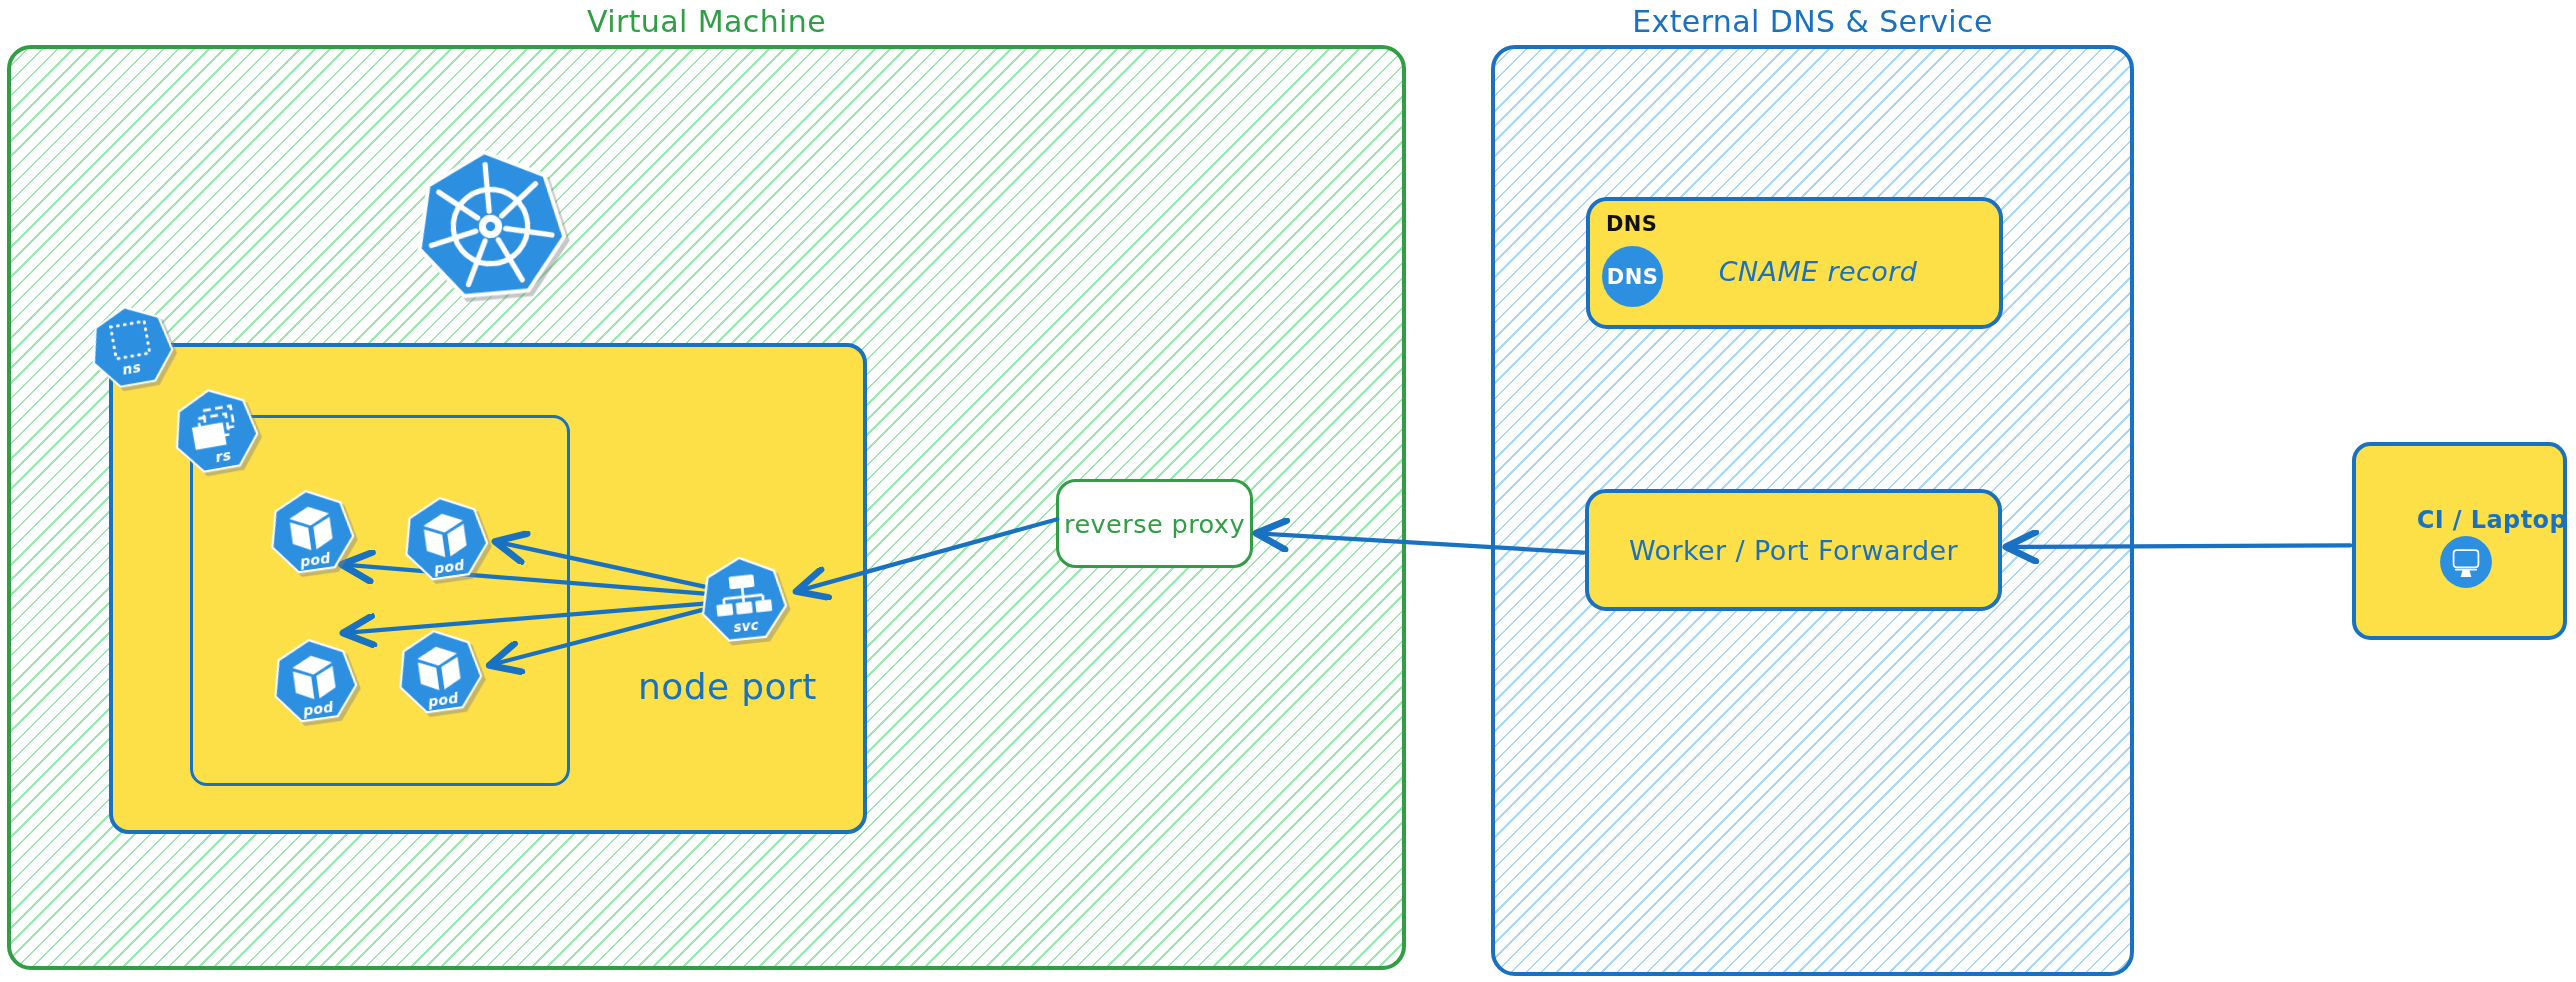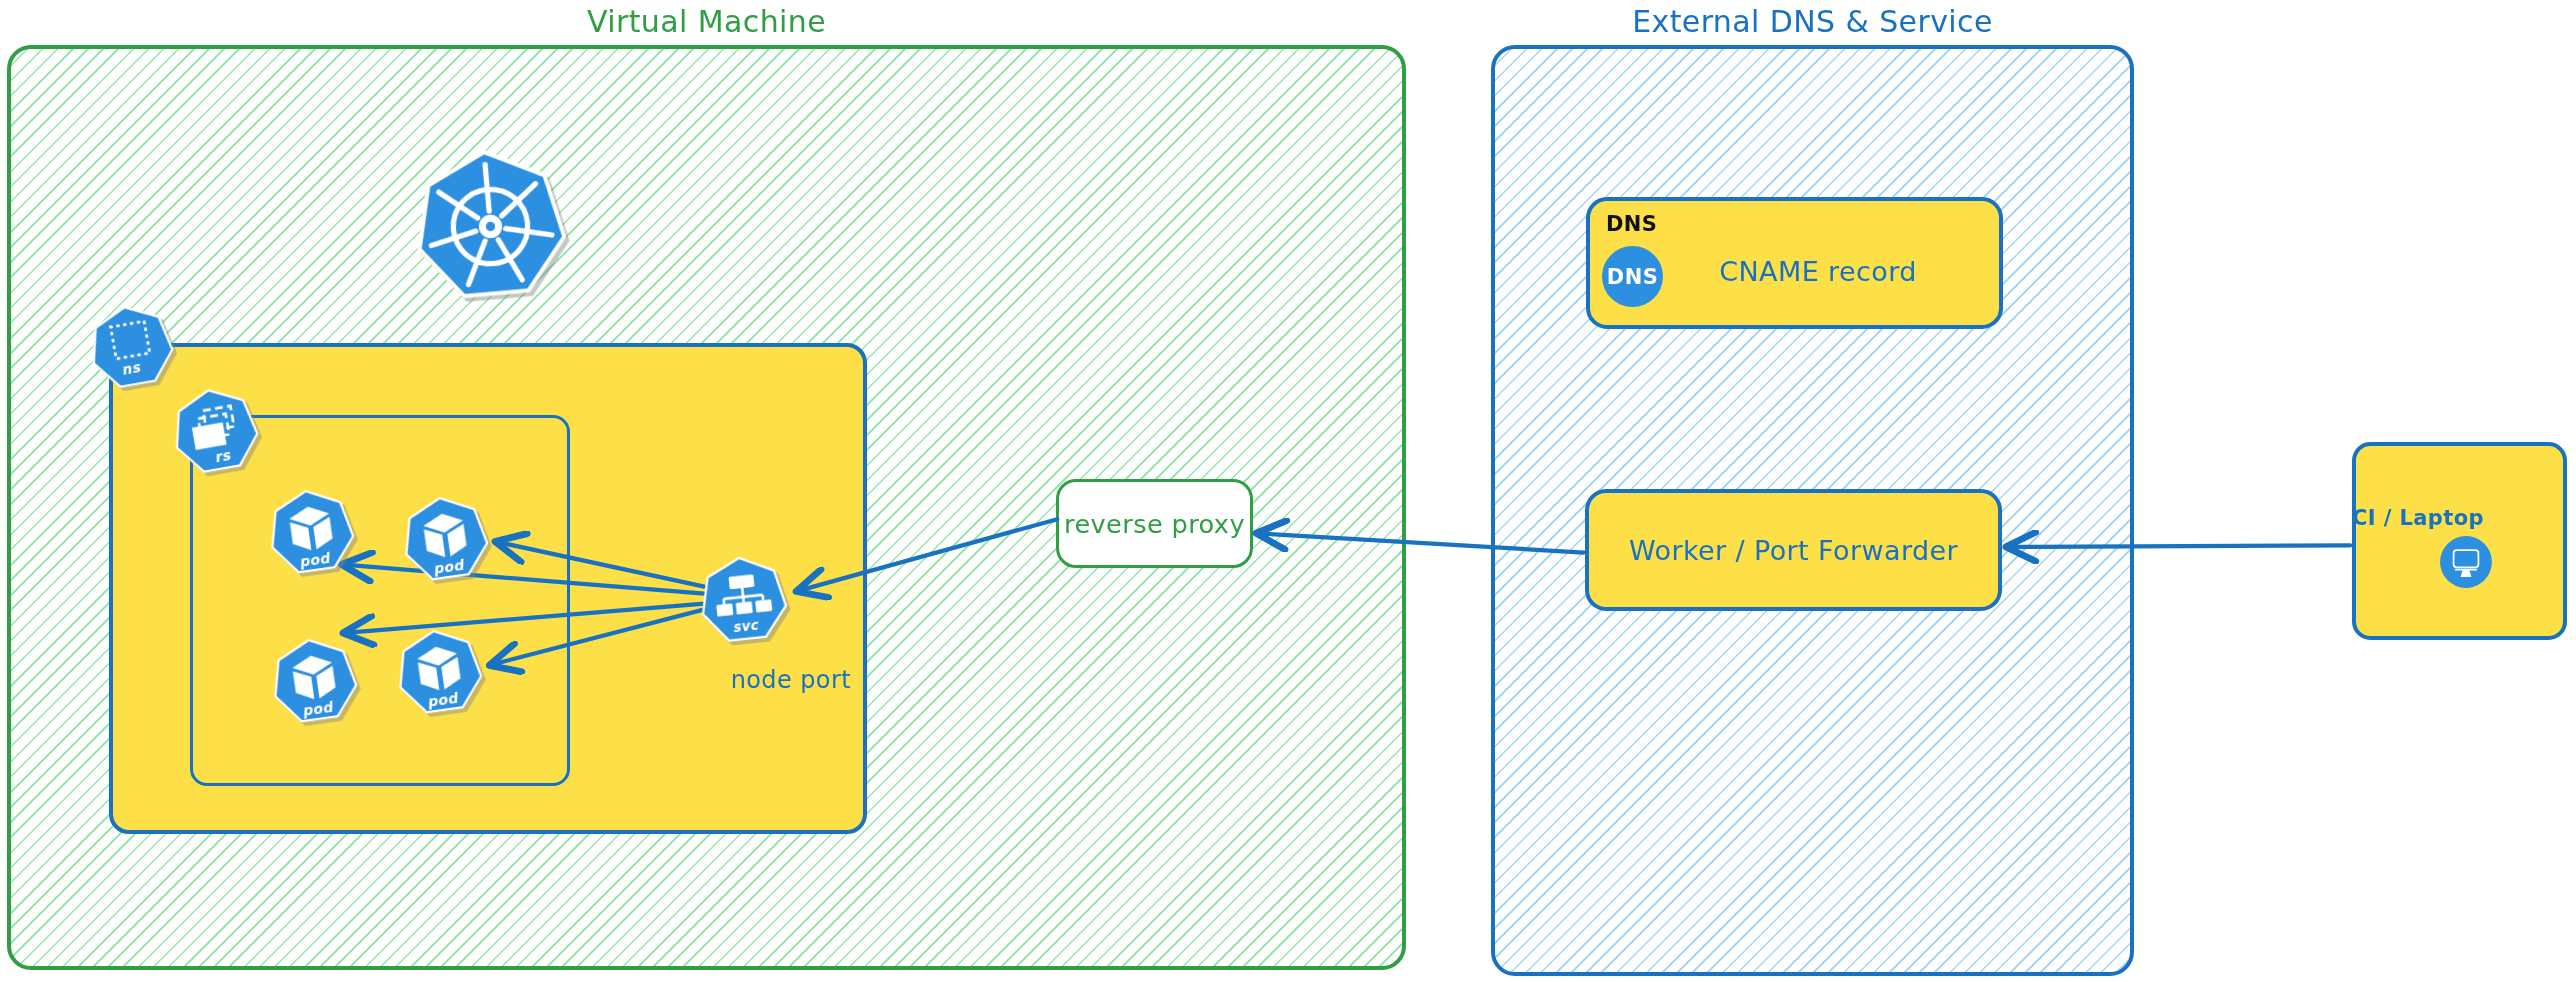--- a/index.html
+++ b/index.html
@@ -34,26 +34,26 @@
   .dns-box { left: 1586px; top: 197px; width: 417px; height: 132px; border-radius: 21px; }
   .worker-box { left: 1585px; top: 489px; width: 417px; height: 122px; border-radius: 21px;
                 display: flex; align-items: center; justify-content: center; }
   .worker-label { color: #1971c2; font-size: 27px; }
   .ci-box { left: 2352px; top: 442px; width: 215px; height: 198px; border-radius: 18.5px; }
 
   .dns-tag { left: 1606px; top: 212px; color: #111111; font-size: 21px; font-weight: 600; }
   .dns-badge { left: 1602px; top: 246px; width: 61px; height: 61px; border-radius: 50%;
                background: #2d8fe0; color: #ffffff; font-size: 21px; font-weight: 700;
                display: flex; align-items: center; justify-content: center; }
-  .cname-label { left: 1676px; top: 256px; width: 284px; text-align: center; color: #1971c2; font-size: 27px; }
-
-  .ci-label { left: 2352px; top: 506px; width: 215px; text-align: left; color: #1971c2; font-size: 21px; font-weight: 600; }
+  .cname-label { left: 1676px; top: 256px; width: 284px; text-align: center; color: #1971c2; font-size: 27px; font-style: italic; }
+
+  .ci-label { left: 2352px; top: 506px; width: 215px; text-align: right; color: #1971c2; font-size: 24px; font-weight: 600; }
   .laptop-badge { left: 2439px; top: 535px; width: 54px; height: 54px; }
 
-  .node-port-label { left: 638px; top: 666px; width: 213px; text-align: right; color: #1971c2; font-size: 24px; }
+  .node-port-label { left: 638px; top: 666px; width: 213px; text-align: left; color: #1971c2; font-size: 36px; }
 
   
   .hepta { filter: drop-shadow(3.6px 4.3px 0.7px rgba(130,130,130,0.45)); }
   .k8s-icon  { left: 413px; top: 149px; width: 155px; height: 155px; transform: rotate(-5deg); }
   .ns-icon   { left: 89px; top: 305px; width: 85px; height: 85px; transform: rotate(-10deg); }
   .rs-icon   { left: 172px; top: 388px; width: 87px; height: 87px; transform: rotate(-10deg); }
   .pod-icon  { width: 87px; height: 87px; transform: rotate(-8deg); }
   .pod-1 { left: 268px; top: 489px; }
   .pod-2 { left: 402px; top: 496px; }
   .pod-3 { left: 271px; top: 638px; }

